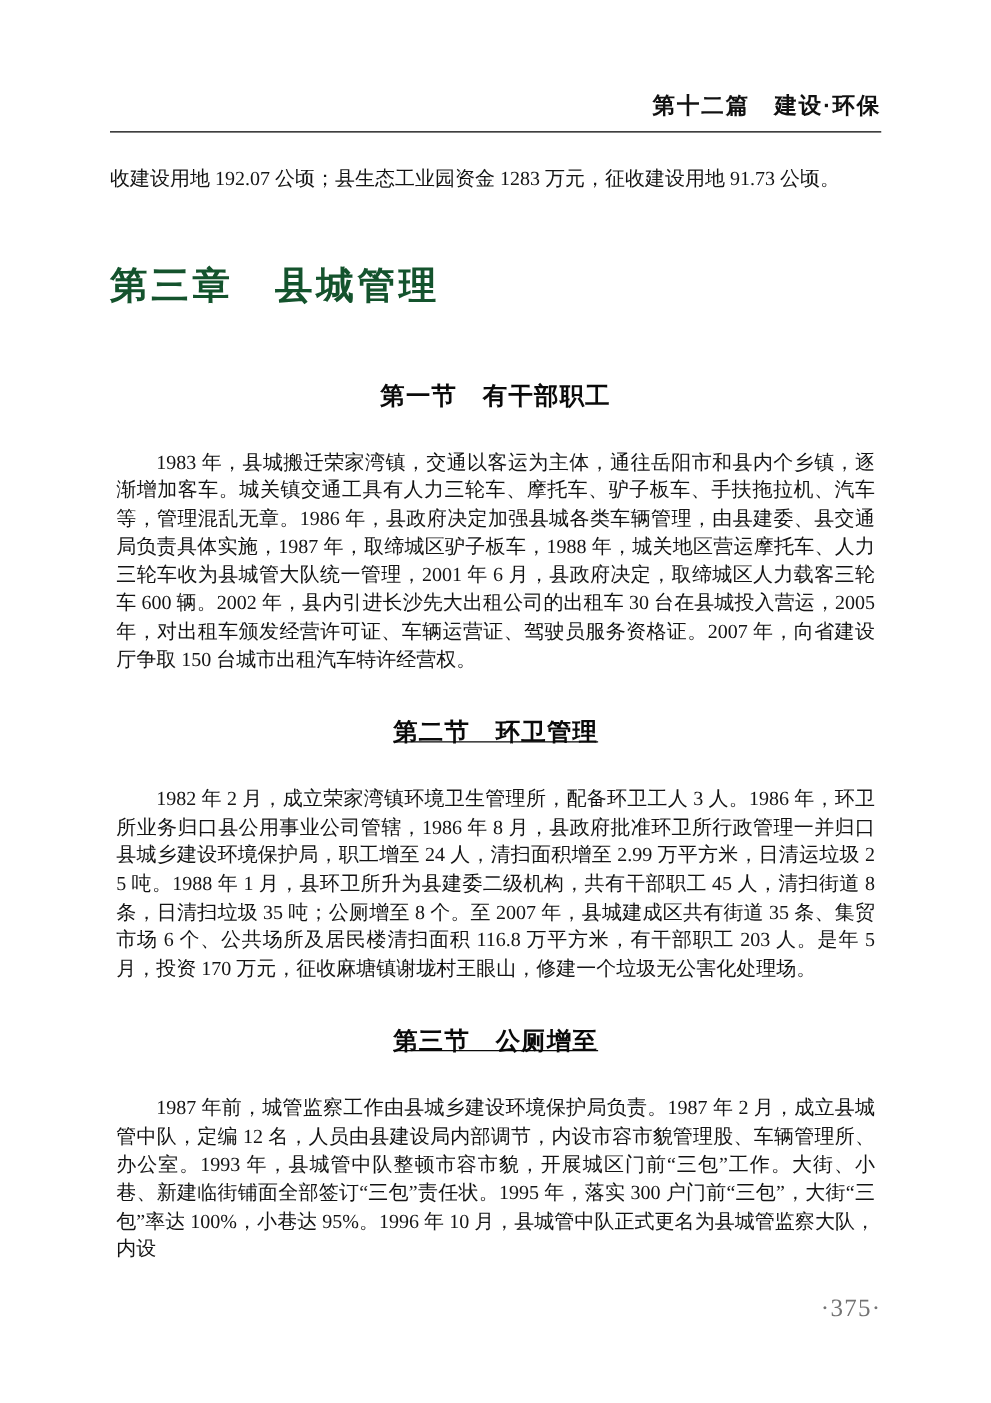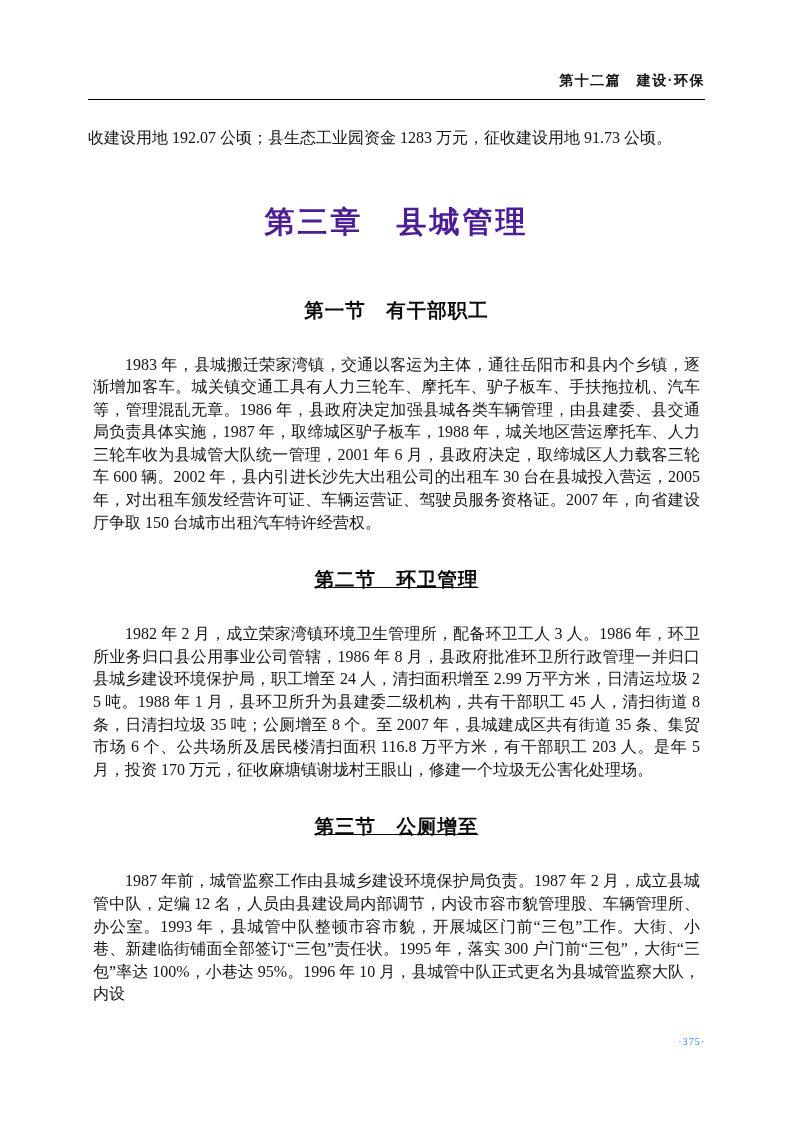--- a/index.html
+++ b/index.html
@@ -21,44 +21,43 @@
     background: #ffffff;
     color: #141414;
     font-family: "Liberation Serif", serif;
   }
   .header-row {
     display: flex;
     justify-content: flex-end;
     align-items: flex-end;
     font-family: "Liberation Sans", sans-serif;
     font-weight: bold;
-    font-size: 14px;
+    font-size: 18px;
     letter-spacing: 1.5px;
     color: #111111;
   }
   .header-rule {
     border: none;
     border-top: 1.6px solid #000000;
     margin: 9px 0 0 0;
     height: 0;
   }
   .intro {
     margin: 27px 0 0 0;
     font-size: 16px;
     line-height: 22.5px;
     text-align: justify;
   }
   .chapter-title {
     margin: 52px 0 0 0;
-    text-align: center;
     font-family: Liberation Sans, sans-serif;
     font-weight: bold;
     font-size: 30px;
     letter-spacing: 3px;
-    color: #4c1d95;
+    color: #14532d;
   }
   .section-title {
     text-align: center;
     font-family: "Liberation Sans", sans-serif;
     font-weight: bold;
     font-size: 19.5px;
     letter-spacing: 1px;
     color: #0a0a0a;
   }
   .section-title.first {
@@ -73,23 +72,23 @@
     font-size: 16px;
     line-height: 22.6px;
     text-align: justify;
     text-indent: 2em;
     word-break: break-all;
   }
   .page-number {
     position: absolute;
     right: 88px;
     top: 1036px;
-    font-size: 10px;
+    font-size: 20px;
     letter-spacing: 1px;
-    color: #3b82f6;
+    color: #737373;
   }
 </style>
 </head>
 <body>
 
 <div class="page">
 
   <div class="header-row">
     <span>第十二篇　建设·环保</span>
   </div>

